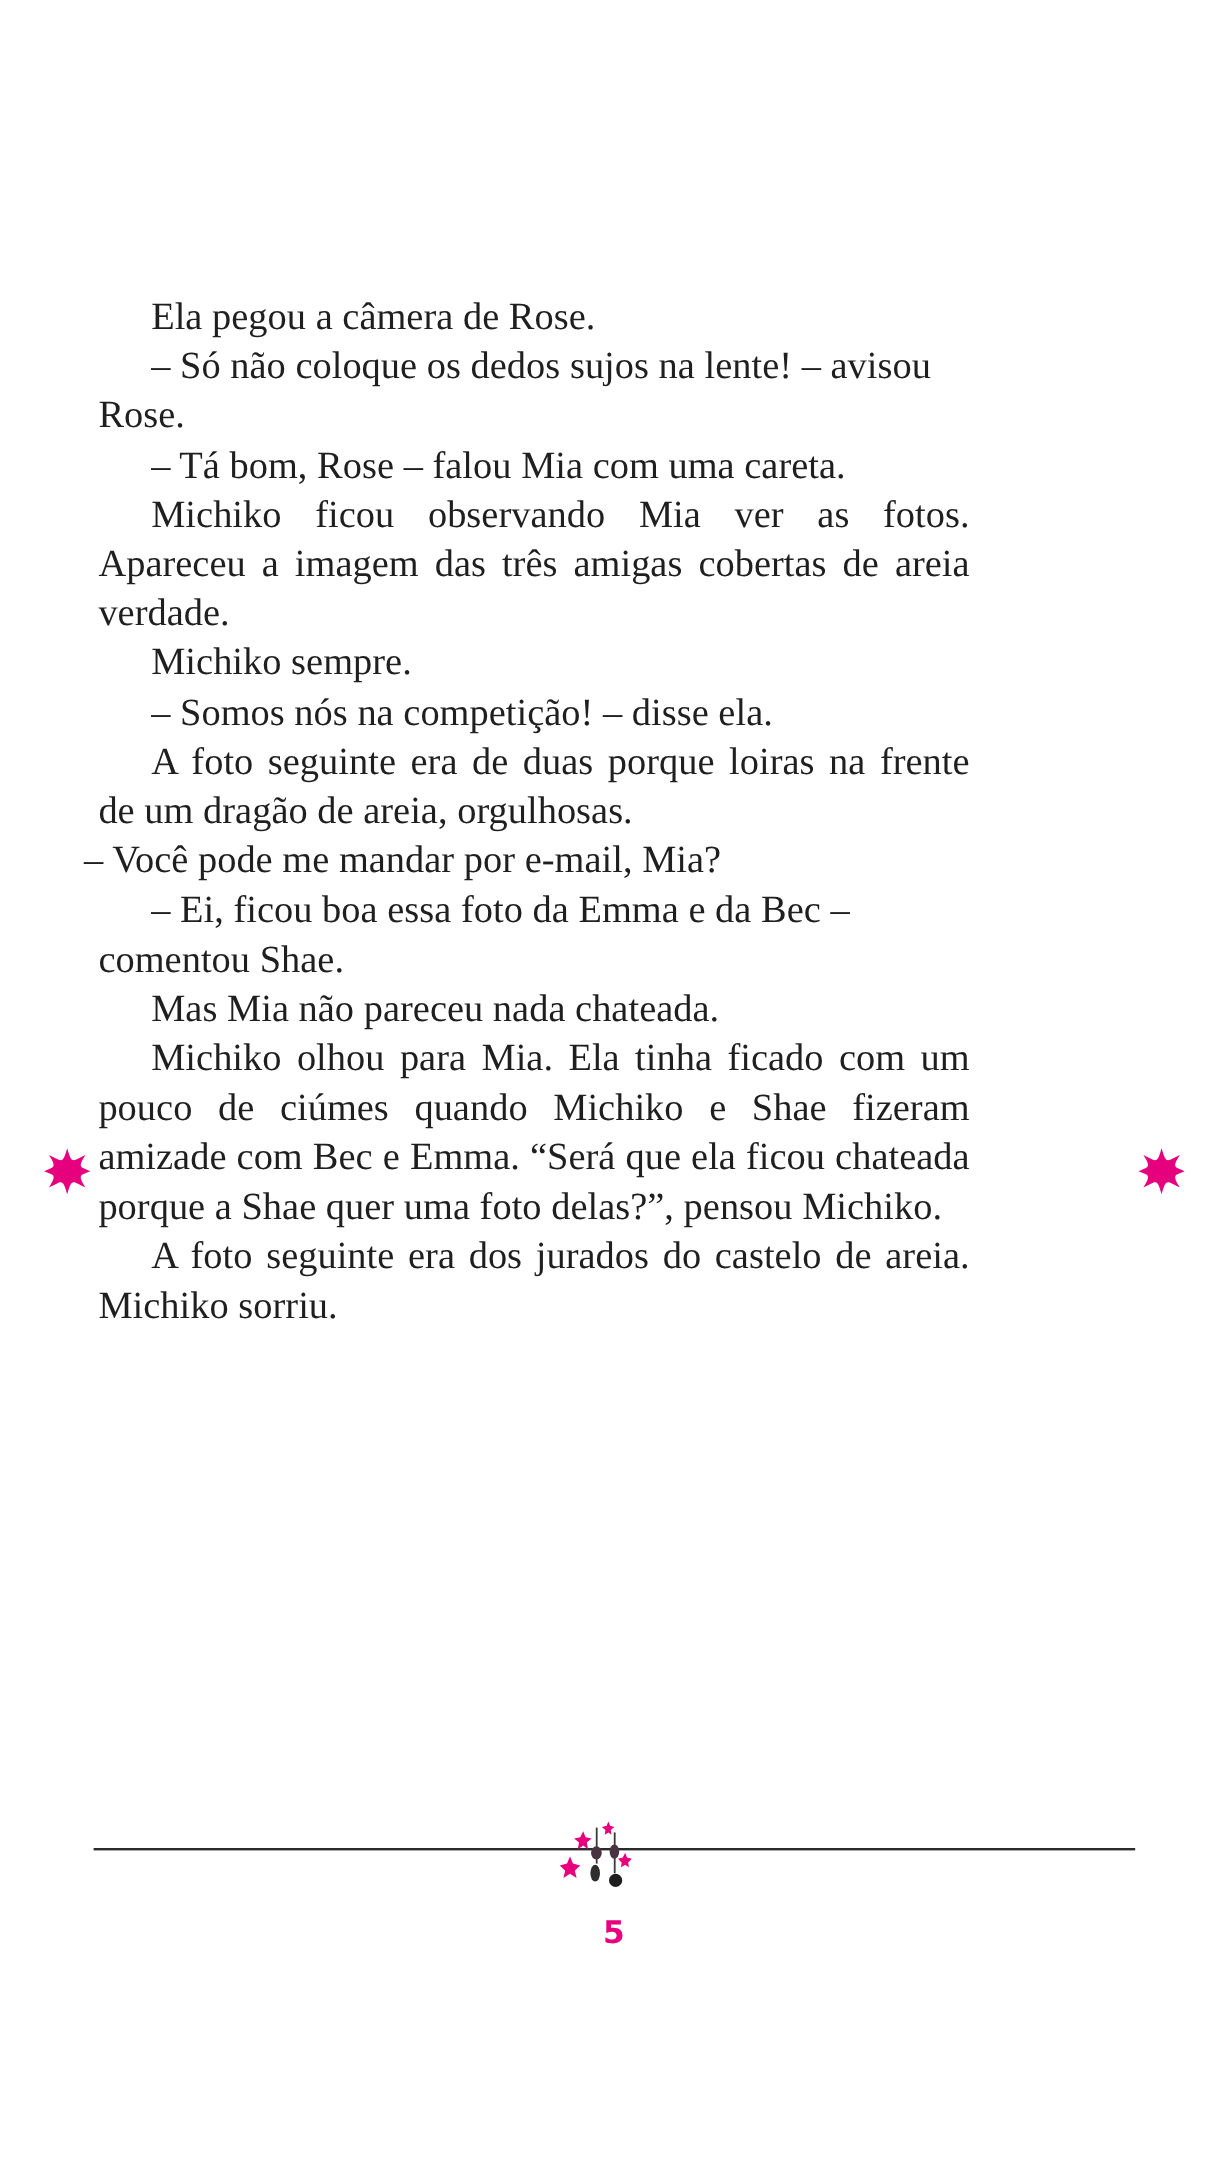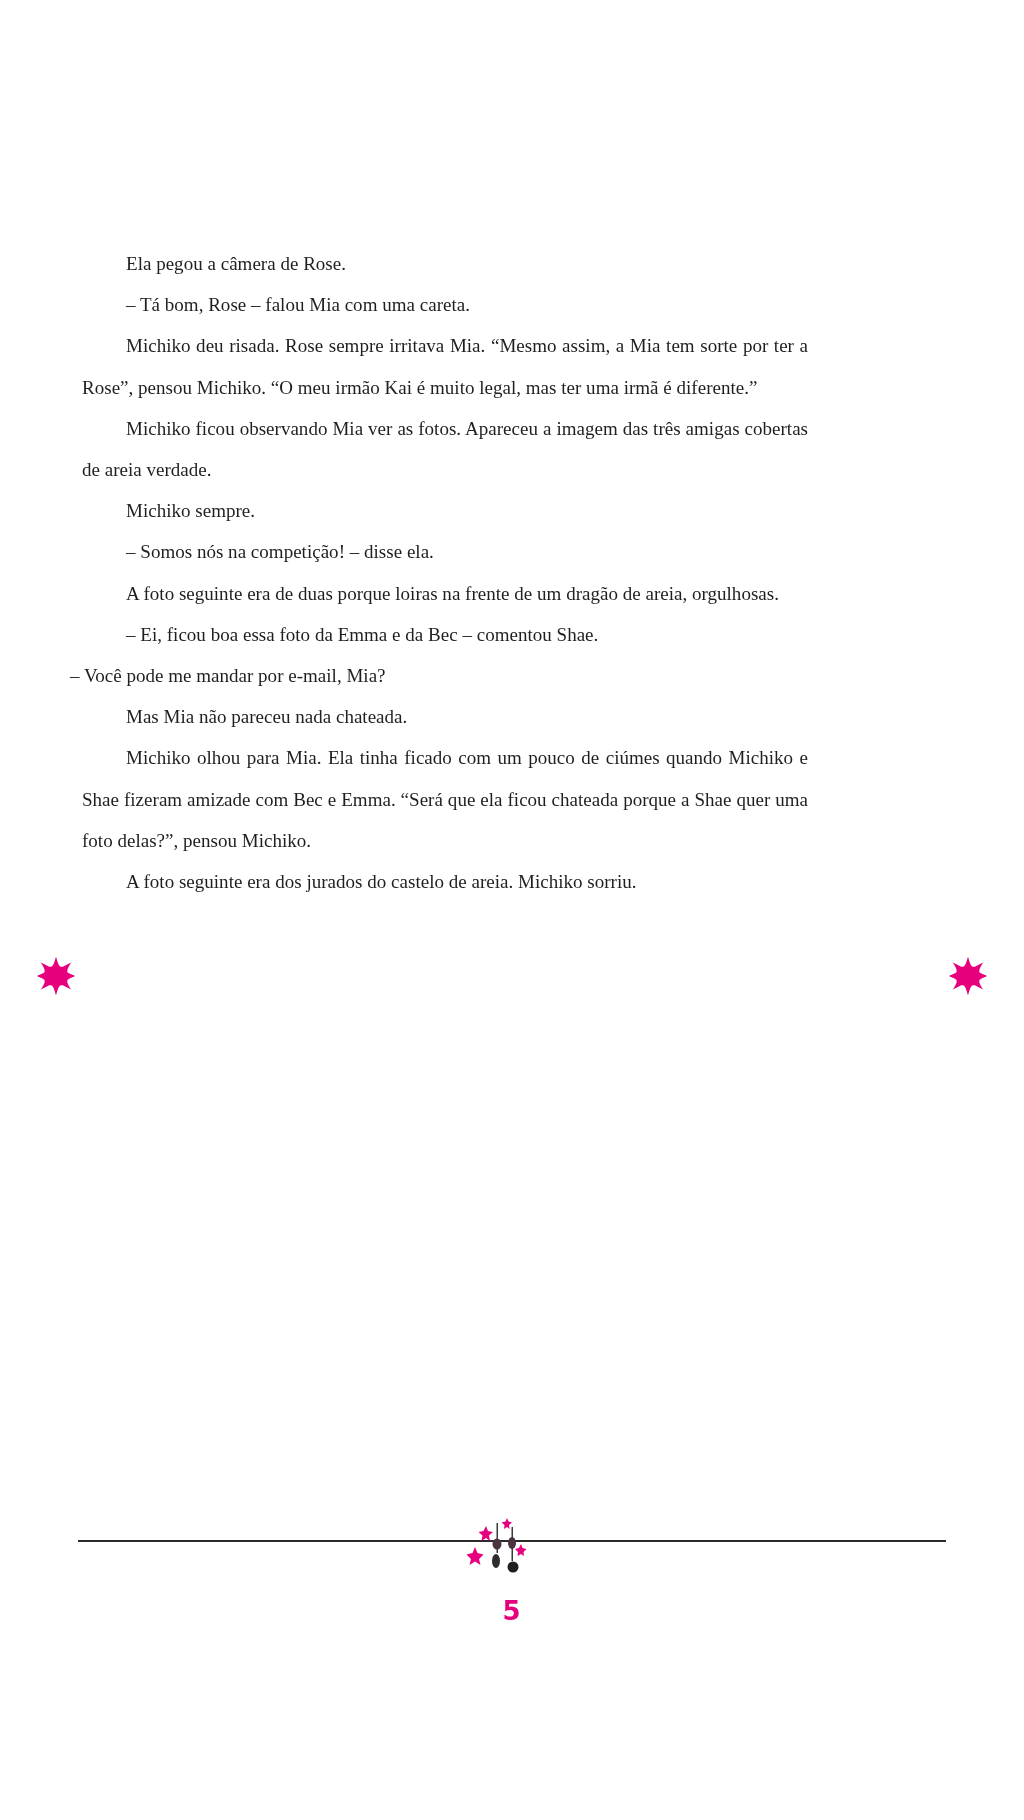--- a/index.html
+++ b/index.html
@@ -27,21 +27,21 @@
   
   .textblock {
     position: absolute;
     left: 82px;
     top: 243px;
     width: 726px;
   }
 
   .para {
     margin: 0;
-    font-size: 19px;
+    font-size: 32px;
     line-height: 41.2px;
     text-align: justify;
     text-justify: inter-word;
     color: #1f1f1f;
     letter-spacing: 0.02px;
     -webkit-font-smoothing: antialiased;
   }
 
   .para.indent {
     text-indent: 44px;
@@ -110,28 +110,28 @@
   }
 </style>
 </head>
 <body>
 
 <div class="page">
 
   <div class="textblock">
 
     <p class="para indent short">Ela pegou a câmera de Rose.</p>
+    <p class="para indent short">– Só não coloque os dedos sujos na lente! – avisou Rose.</p>
     <p class="para indent short">– Tá bom, Rose – falou Mia com uma careta.</p>
-    <p class="para indent">Michiko deu risada. Rose sempre irritava Mia. “Mesmo assim, a Mia tem sorte por ter a Rose”, pensou Michiko. “O meu irmão Kai é muito legal, mas ter uma irmã é diferente.”</p>
     <p class="para indent">Michiko ficou observando Mia ver as fotos. Apareceu a imagem das três amigas cobertas de areia verdade.</p>
     <p class="para indent short">Michiko sempre.</p>
     <p class="para indent short">– Somos nós na competição! – disse ela.</p>
     <p class="para indent">A foto seguinte era de duas porque loiras na frente de um dragão de areia, orgulhosas.</p>
+    <p class="para hang">– Você pode me mandar por e-mail, Mia?</p>
     <p class="para indent short">– Ei, ficou boa essa foto da Emma e da Bec – comentou Shae.</p>
-    <p class="para hang">– Você pode me mandar por e-mail, Mia?</p>
     <p class="para indent short">Mas Mia não pareceu nada chateada.</p>
     <p class="para indent">Michiko olhou para Mia. Ela tinha ficado com um pouco de ciúmes quando Michiko e Shae fizeram amizade com Bec e Emma. “Será que ela ficou chateada porque a Shae quer uma foto delas?”, pensou Michiko.</p>
     <p class="para indent">A foto seguinte era dos jurados do castelo de areia. Michiko sorriu.</p>
 
   </div>
 
   <div class="margin-star left">
     <svg viewBox="0 0 100 100" aria-hidden="true">
       <path d="M50 2 C56 22 58 30 68 26 L88 16 C78 32 74 40 84 44
                L98 50 L84 56 C74 60 78 68 88 84 L68 74 C58 70 56 78 50 98

